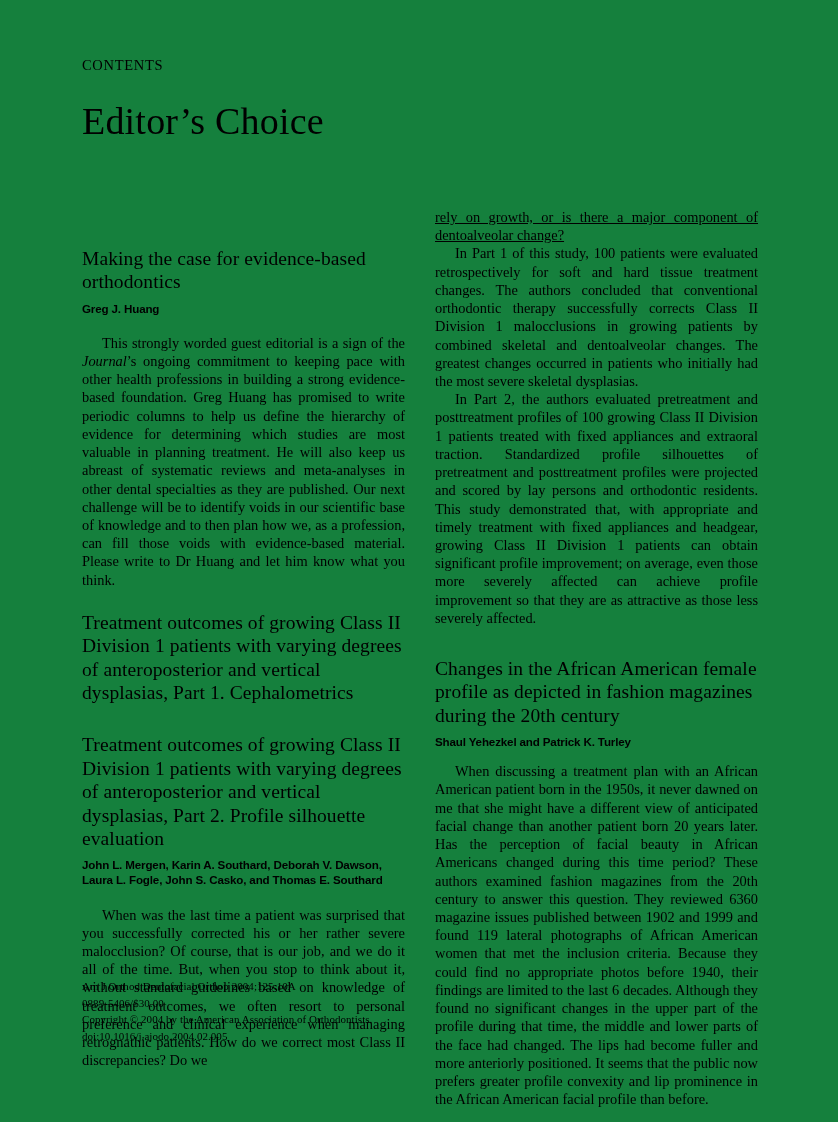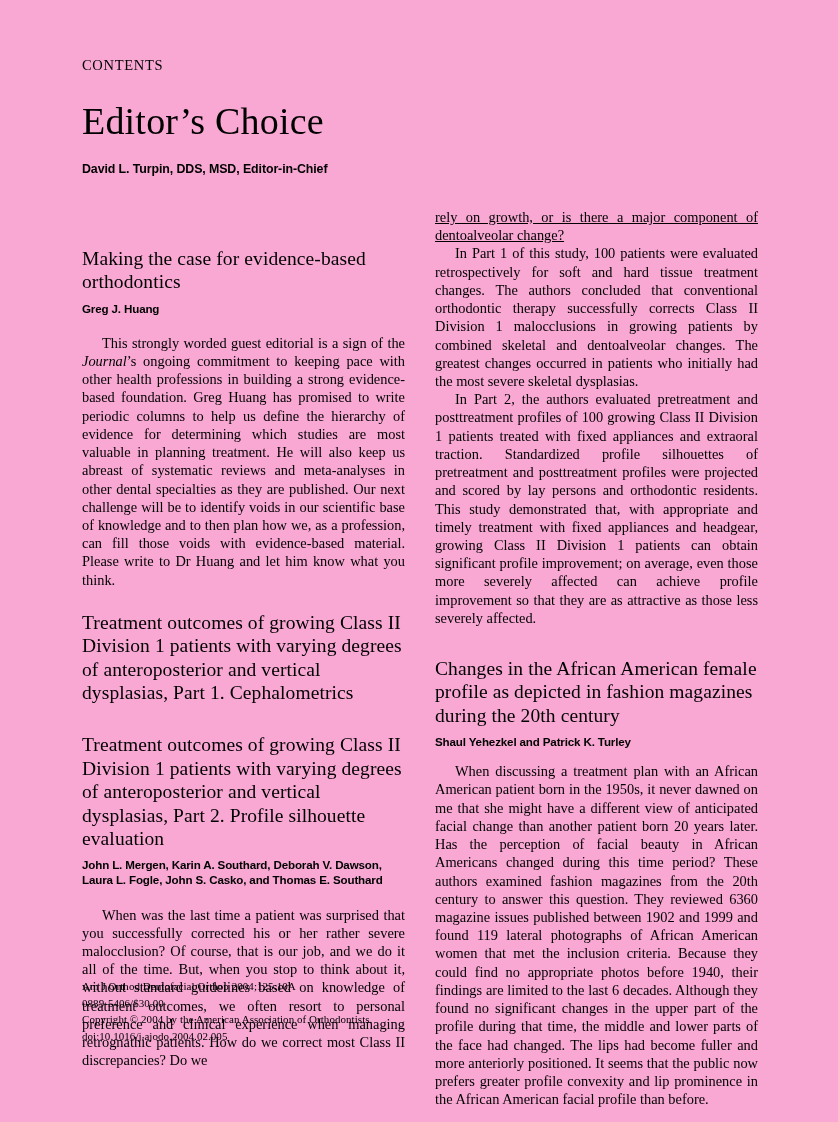--- a/index.html
+++ b/index.html
@@ -4,21 +4,21 @@
 <style>
   html, body {
     margin: 0;
     padding: 0;
     background: #ffffff;
   }
   .page {
     position: relative;
     width: 838px;
     height: 1122px;
-    background: #f9a8d4;
+    background: #15803d;
     box-sizing: border-box;
     overflow: hidden;
   }
   .content {
     position: absolute;
     left: 82px;
     top: 57px;
     width: 676px;
   }
 
@@ -130,21 +130,20 @@
   i.ital { font-style: italic; }
 </style>
 </head>
 <body>
 
 <div class="page">
 
   <div class="content">
     <div class="kicker">CONTENTS</div>
     <h1 class="main-title">Editor’s Choice</h1>
-    <div class="editor-line">David L. Turpin, DDS, MSD, Editor-in-Chief</div>
   </div>
 
   <div class="columns">
 
     <div class="col">
 
       <div class="block">
         <h2 class="art-title">Making the case for evidence-based orthodontics</h2>
         <div class="art-authors">Greg J. Huang</div>
       </div>

